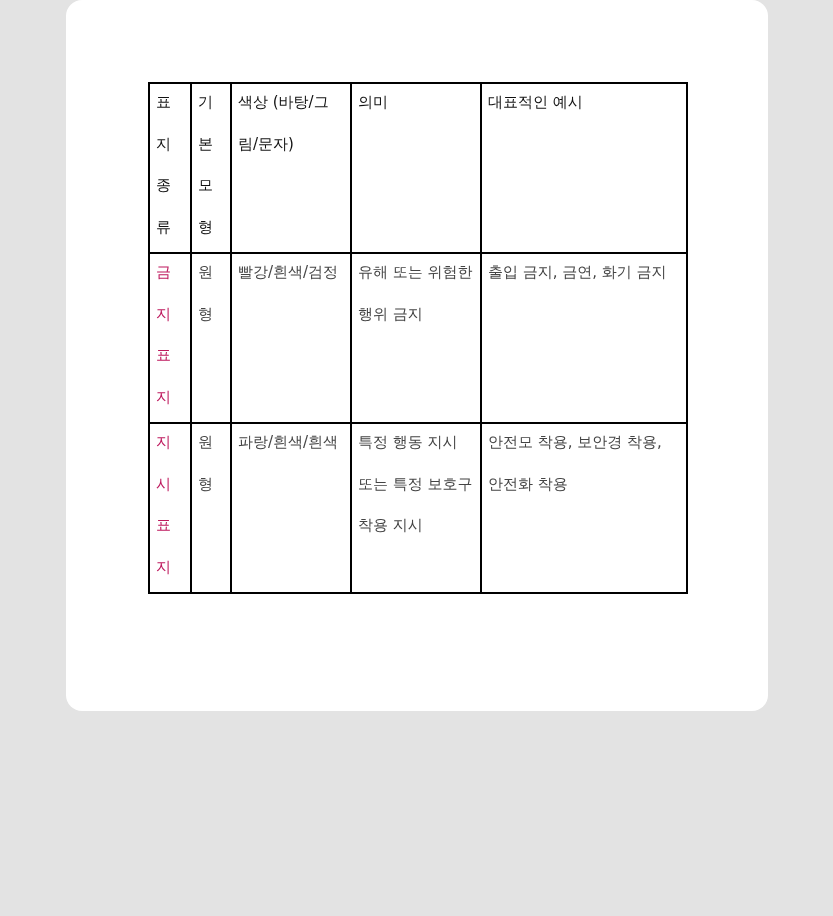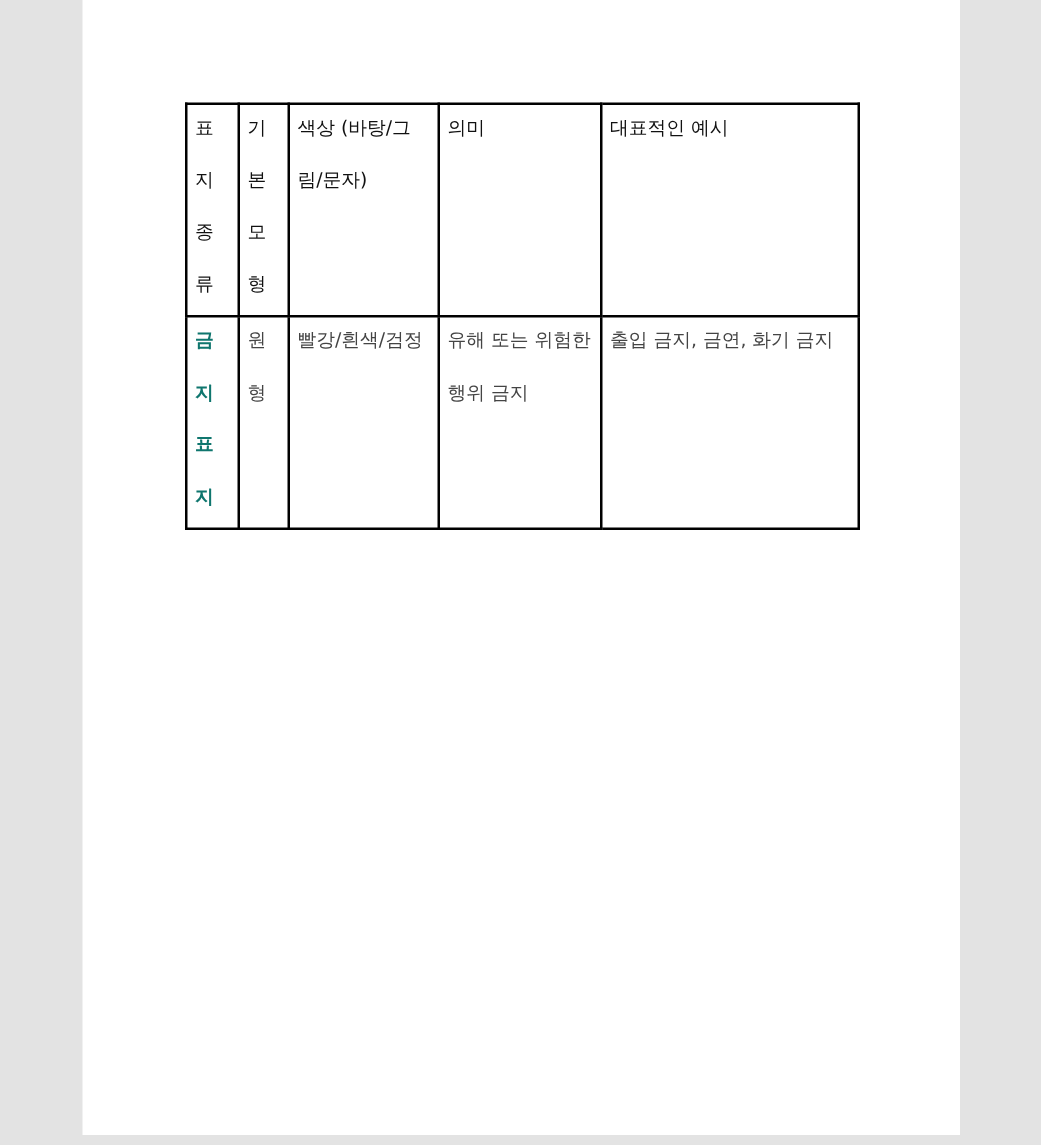--- a/index.html
+++ b/index.html
@@ -8,22 +8,23 @@
       width: 833px;
       height: 916px;
       background: #e3e3e3;
       overflow: hidden;
     }
     .page {
       position: absolute;
       left: 66px;
       top: 0;
       width: 702px;
-      height: 908px;
+      height: 711px;
       background: #ffffff;
+      border-radius: 16px;
     }
     table.sign-table {
       position: absolute;
       left: 82px;
       top: 82px;
       border-collapse: collapse;
       font-family: "DejaVu Sans", "Liberation Sans", sans-serif;
       font-size: 15px;
       color: #444444;
       table-layout: fixed;
@@ -35,21 +36,21 @@
       height: 170px;
       line-height: 41.6px;
       box-sizing: border-box;
     }
     table.sign-table td .txt {
       display: block;
       margin-top: -10px;
       word-break: break-all;
     }
     tr.header-row td { color: #111111; }
-    td.type-cell { font-weight: bold; color: #0f766e; }
+    td.type-cell { font-weight: normal; color: #be185d; }
     col.c1 { width: 42px; }
     col.c2 { width: 40px; }
     col.c3 { width: 120px; }
     col.c4 { width: 130px; }
     col.c5 { width: 206px; }
   </style>
 </head>
 <body>
 
 <div class="page">
@@ -89,15 +90,32 @@
       <td>
             <span class="txt">빨강/흰색/검정</span>
           </td>
       <td>
             <span class="txt">유해 또는 위험한 행위 금지</span>
           </td>
       <td>
             <span class="txt">출입 금지, 금연, 화기 금지</span>
           </td>
     </tr>
+    <tr>
+      <td class="type-cell">
+            <span class="txt">지시 표지</span>
+          </td>
+      <td>
+            <span class="txt">원형</span>
+          </td>
+      <td>
+            <span class="txt">파랑/흰색/흰색</span>
+          </td>
+      <td>
+            <span class="txt">특정 행동 지시 또는 특정 보호구 착용 지시</span>
+          </td>
+      <td>
+            <span class="txt">안전모 착용, 보안경 착용, 안전화 착용</span>
+          </td>
+    </tr>
   </tbody>
     </table>
 </div>
 
 </body></html>

